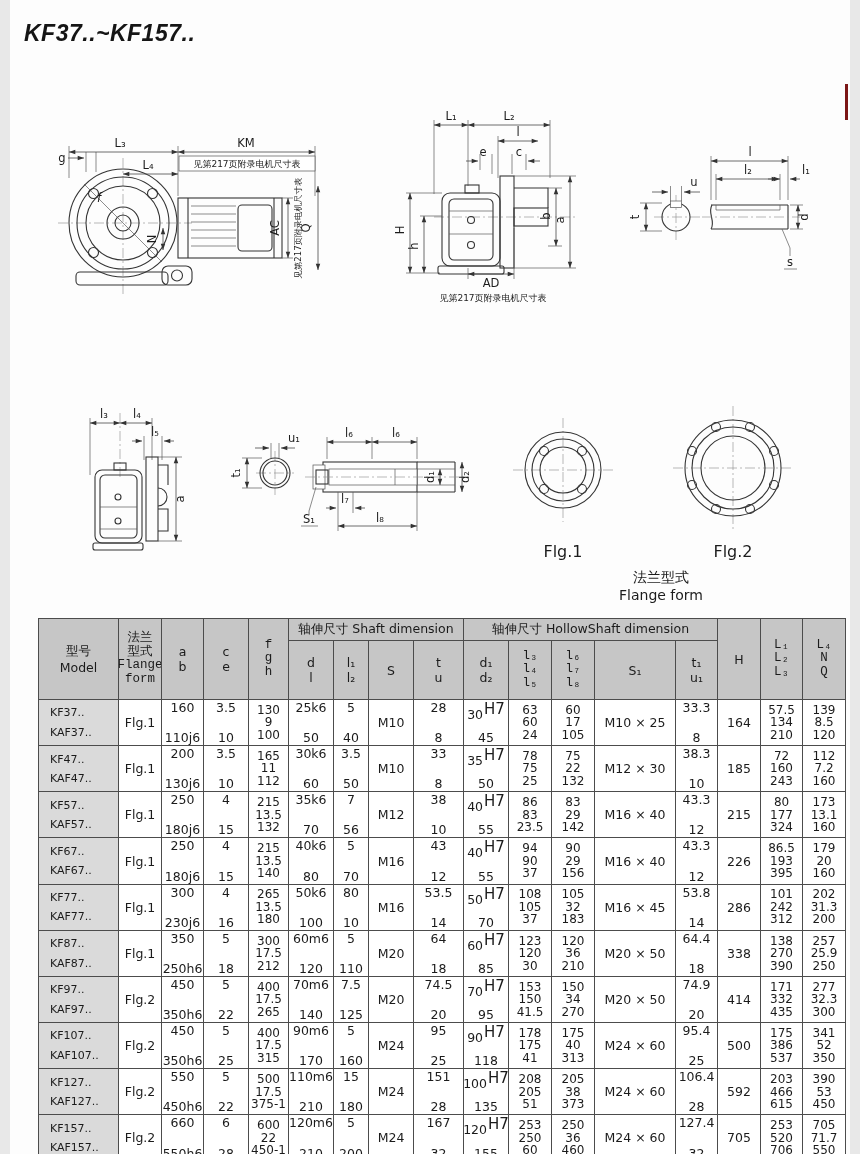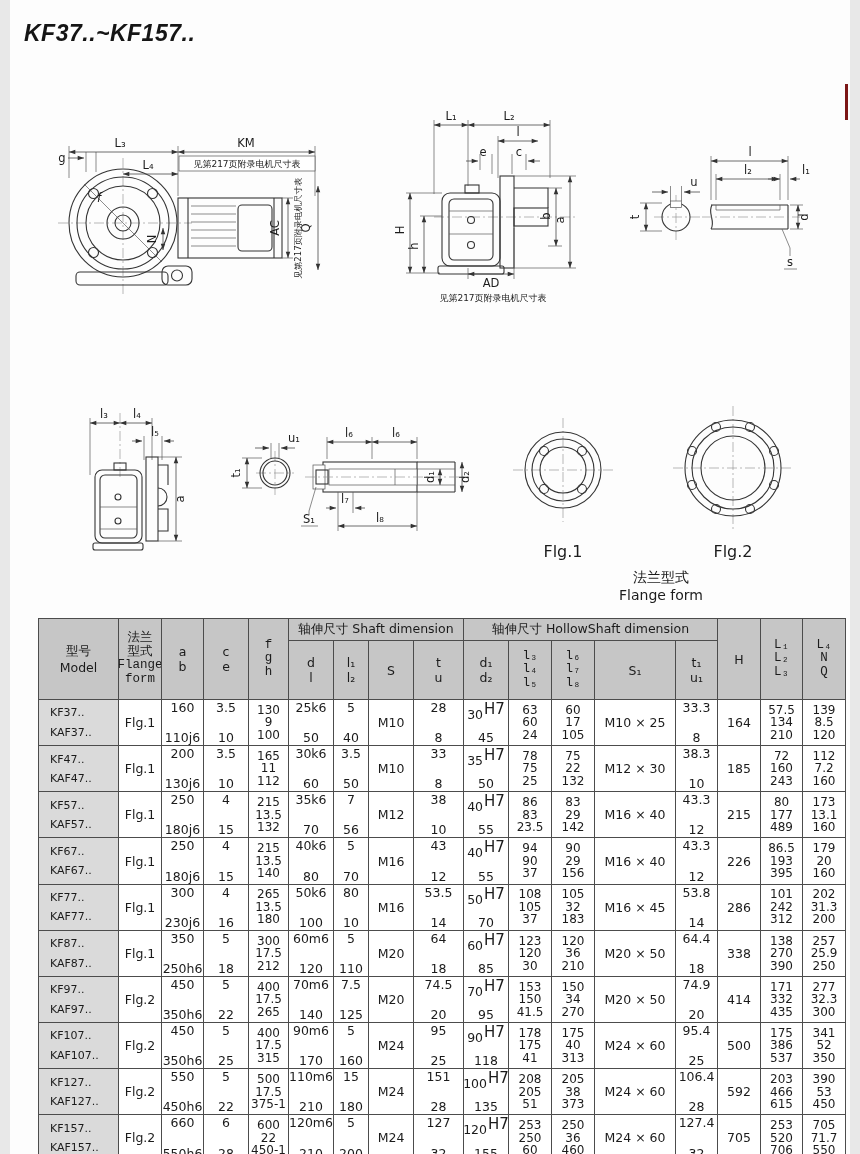--- a/index.html
+++ b/index.html
@@ -773,21 +773,21 @@
           </td>
           <td>
             <div class="col">
               <div>215</div>
             </div>
           </td>
           <td>
             <div class="col lh12">
               <div class="ln">80</div>
               <div class="ln">177</div>
-              <div class="ln">489</div>
+              <div class="ln">324</div>
             </div>
           </td>
           <td>
             <div class="col lh12">
               <div class="ln">173</div>
               <div class="ln">13.1</div>
               <div class="ln">160</div>
             </div>
           </td>
         </tr>
@@ -1464,21 +1464,21 @@
               <div class="ln">200</div>
             </div>
           </td>
           <td>
             <div class="col">
               <div>M24</div>
             </div>
           </td>
           <td>
             <div class="col jsb">
-              <div class="ln">127</div>
+              <div class="ln">167</div>
               <div class="ln">32</div>
             </div>
           </td>
           <td>
             <div class="col jsb">
               <div><span>120</span><span class="sup">H7</span></div>
               <div>155</div>
             </div>
           </td>
           <td>

